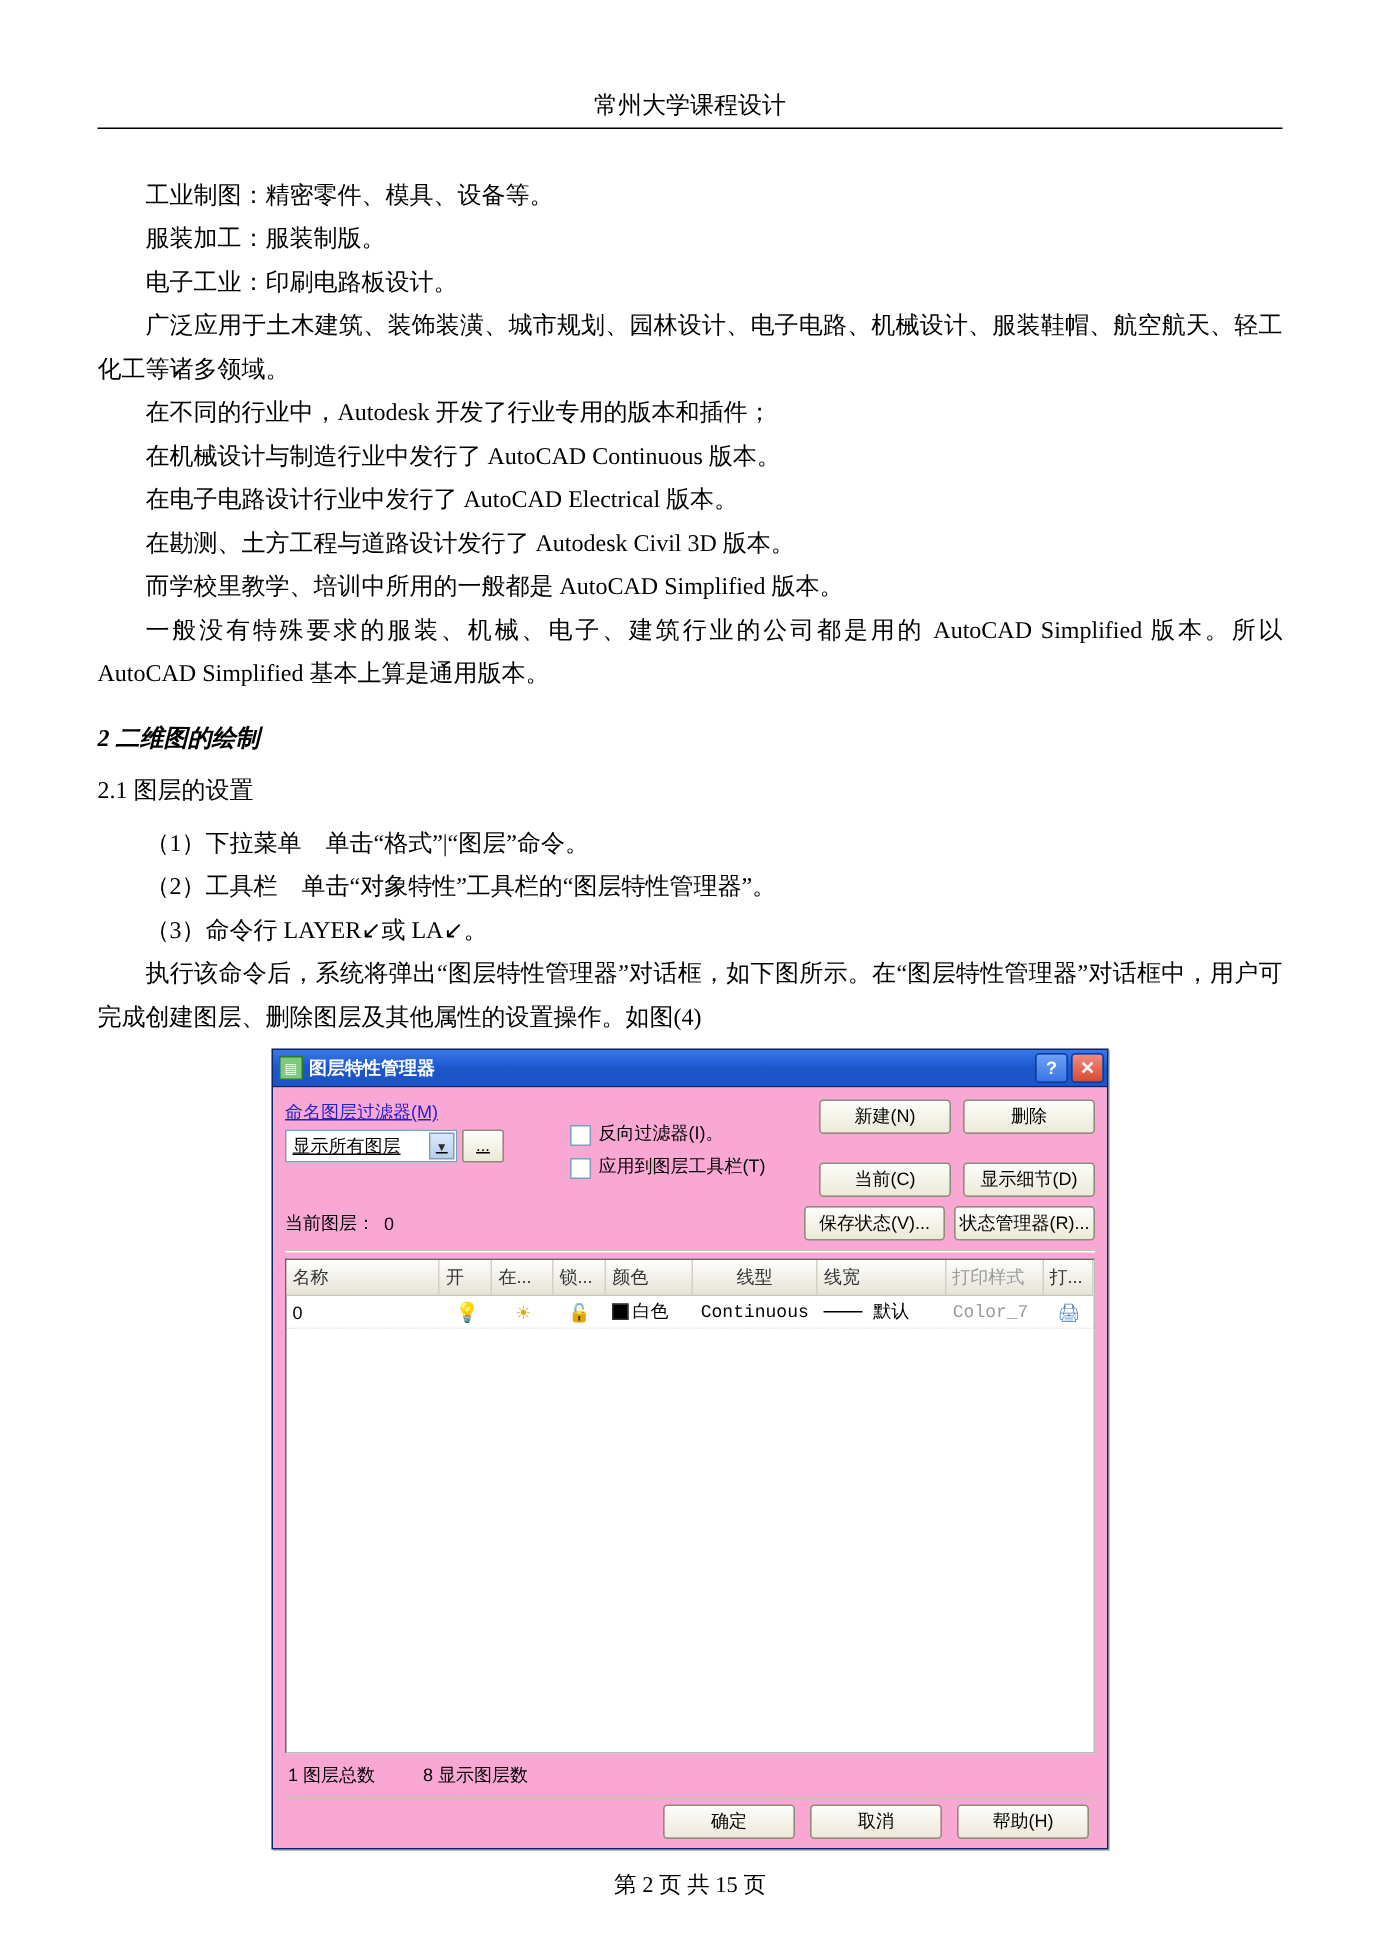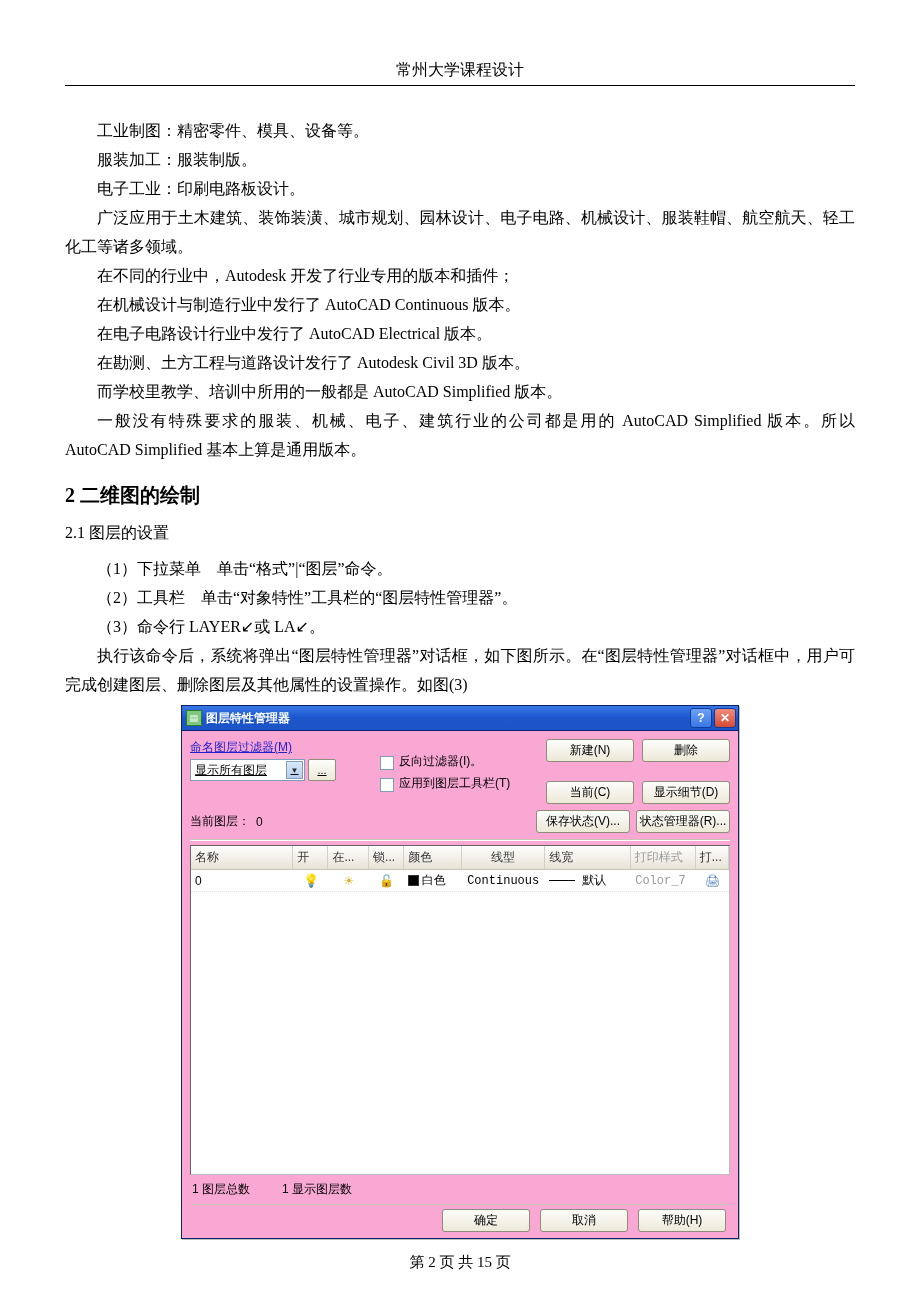--- a/index.html
+++ b/index.html
@@ -28,23 +28,24 @@
   .body-para {
     font-family: "SimSun", serif;
     font-size: 16px;
     line-height: 29px;
     text-indent: 2em;
     margin: 0;
     text-align: justify;
   }
   h2.sec {
     font-family: "SimHei", "SimSun", serif;
-    font-size: 20px;
+    font-size: 16px;
     font-weight: bold;
     margin: 18px 0 10px 0;
+    font-style: italic;
   }
   h3.subsec {
     font-family: "SimHei", "SimSun", serif;
     font-size: 16px;
     font-weight: normal;
     margin: 14px 0 10px 0;
   }
   .footer {
     text-align: center;
     font-family: "SimSun", serif;
@@ -242,21 +243,21 @@
   <p class="body-para">在勘测、土方工程与道路设计发行了 Autodesk Civil 3D 版本。</p>
   <p class="body-para">而学校里教学、培训中所用的一般都是 AutoCAD Simplified 版本。</p>
   <p class="body-para">一般没有特殊要求的服装、机械、电子、建筑行业的公司都是用的 AutoCAD Simplified 版本。所以 AutoCAD Simplified 基本上算是通用版本。</p>
 
   <h2 class="sec">2 二维图的绘制</h2>
   <h3 class="subsec">2.1 图层的设置</h3>
 
   <p class="body-para">（1）下拉菜单　单击“格式”|“图层”命令。</p>
   <p class="body-para">（2）工具栏　单击“对象特性”工具栏的“图层特性管理器”。</p>
   <p class="body-para">（3）命令行 LAYER↙或 LA↙。</p>
-  <p class="body-para"> 执行该命令后，系统将弹出“图层特性管理器”对话框，如下图所示。在“图层特性管理器”对话框中，用户可完成创建图层、删除图层及其他属性的设置操作。如图(3)</p>
+  <p class="body-para"> 执行该命令后，系统将弹出“图层特性管理器”对话框，如下图所示。在“图层特性管理器”对话框中，用户可完成创建图层、删除图层及其他属性的设置操作。如图(4)</p>
 
   <div class="dialog-wrap">
     <div class="dialog">
       <div class="titlebar">
         <span class="title-icon">▤</span>
         <span class="title-text">图层特性管理器</span>
         <span class="winbtn help">?</span>
         <span class="winbtn close">✕</span>
       </div>
       <div class="dialog-body">
@@ -336,21 +337,21 @@
             </div>
             <div class="gcell col-ps">Color_7</div>
             <div class="gcell col-prn">
                 <span class="printer">🖨</span>
               </div>
           </div>
         </div>
 
         <div class="status-row">
           <span>1 图层总数</span>
-          <span>1 显示图层数</span>
+          <span>8 显示图层数</span>
         </div>
 
         <div class="bottom-btns">
           <span class="xpbtn">确定</span>
           <span class="xpbtn">取消</span>
           <span class="xpbtn">帮助(H)</span>
         </div>
       </div>
     </div>
   </div>

